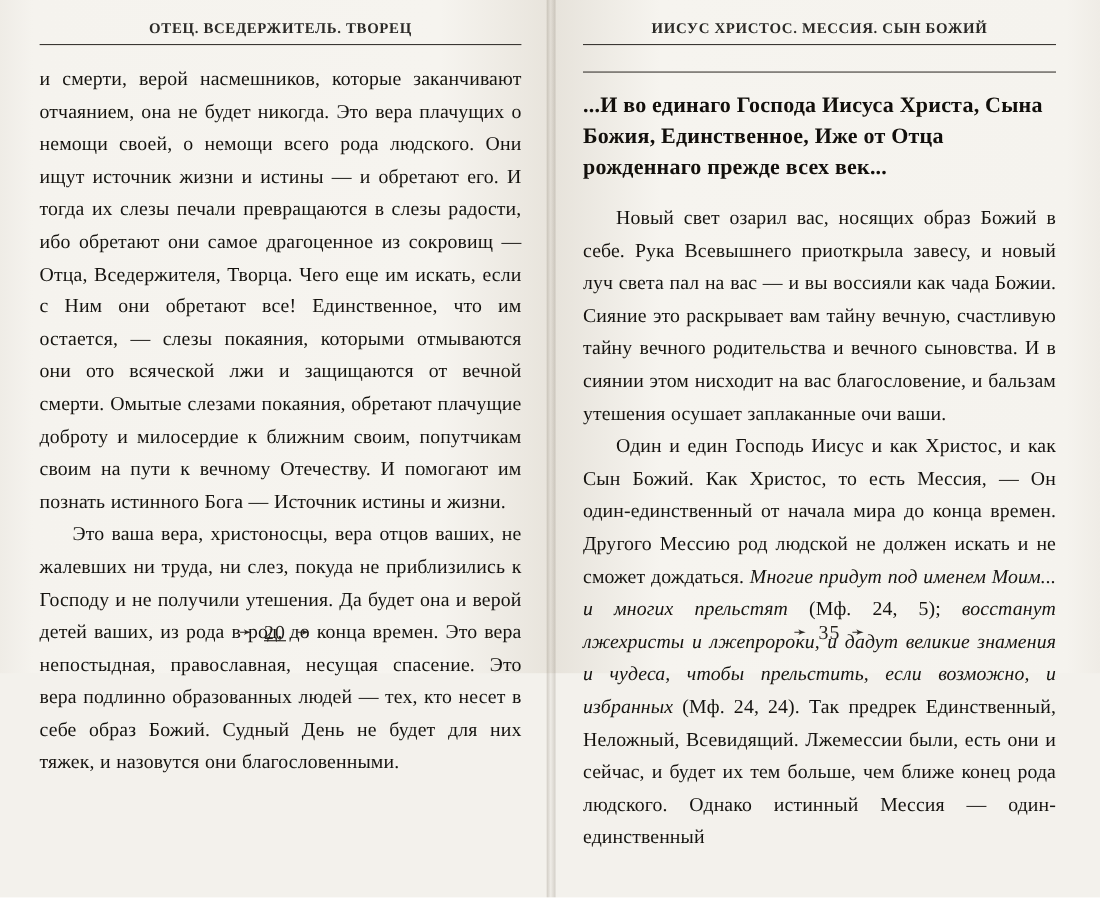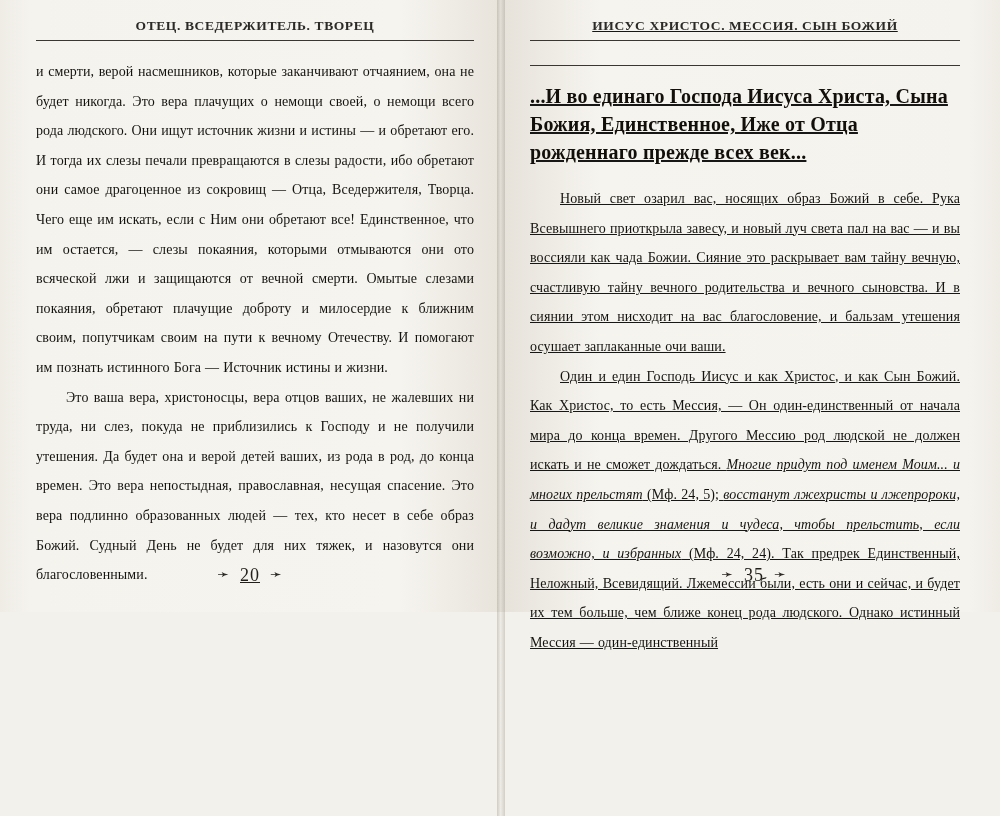--- a/index.html
+++ b/index.html
@@ -30,21 +30,20 @@
   }
   .page-left {
     width: 500px;
     padding: 18px 26px 0 36px;
     background: linear-gradient(to right, #efece6 0%, #f5f3ee 6%, #f6f4ef 80%, #e8e4dc 100%);
   }
   .page-right {
     width: 500px;
     padding: 18px 40px 0 30px;
     background: linear-gradient(to left, #efece6 0%, #f5f3ee 6%, #f6f4ef 80%, #e6e2da 100%);
-    text-decoration: underline;
   }
   .gutter {
     position: absolute;
     left: 497px;
     top: 0;
     width: 8px;
     height: 816px;
     background: linear-gradient(to right, rgba(120,110,95,0.28), rgba(160,150,135,0.06) 45%, rgba(120,110,95,0.26));
     pointer-events: none;
   }
@@ -61,21 +60,21 @@
   }
   .head-rule {
     border: 0;
     border-top: 1.6px solid #3a3733;
     margin: 0 0 16px 0;
   }
   .body-text p {
     margin: 0;
     text-align: justify;
     text-indent: 30px;
-    font-size: 14px;
+    font-size: 18px;
     line-height: 29.6px;
     letter-spacing: 0.1px;
     word-spacing: 0.4px;
     color: #15130f;
     hyphens: none;
   }
   .body-text p.cont {
     text-indent: 0;
   }
   .body-text p + p { margin-top: 0; }

